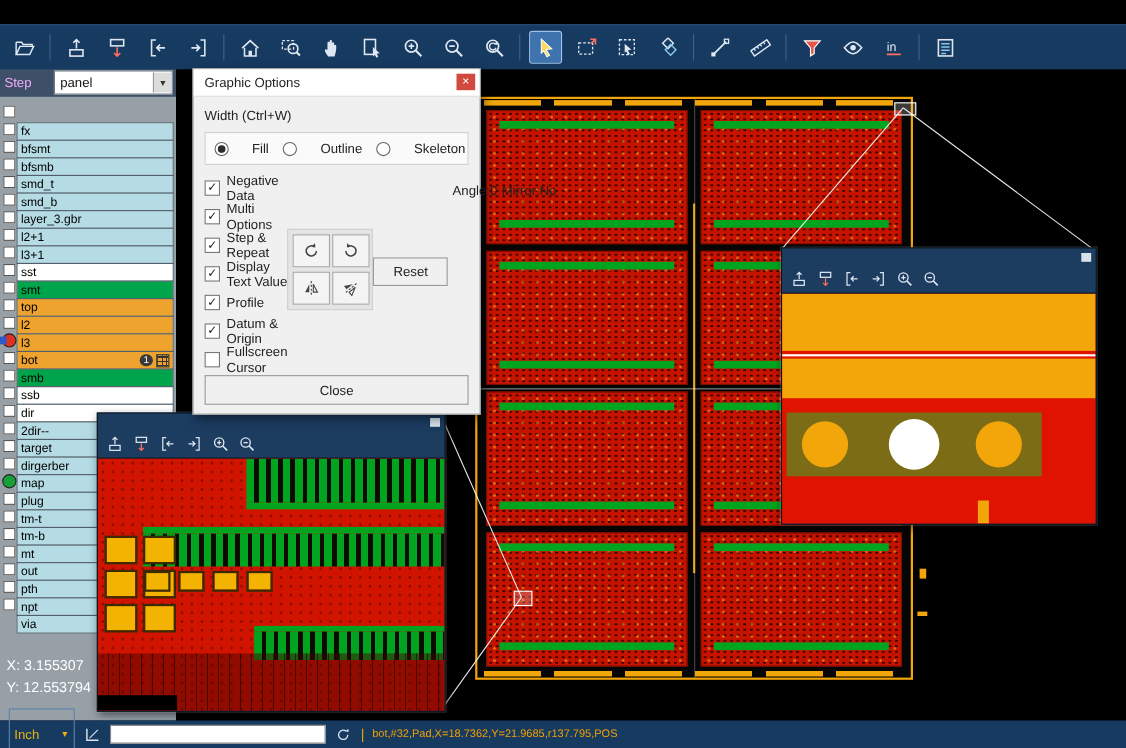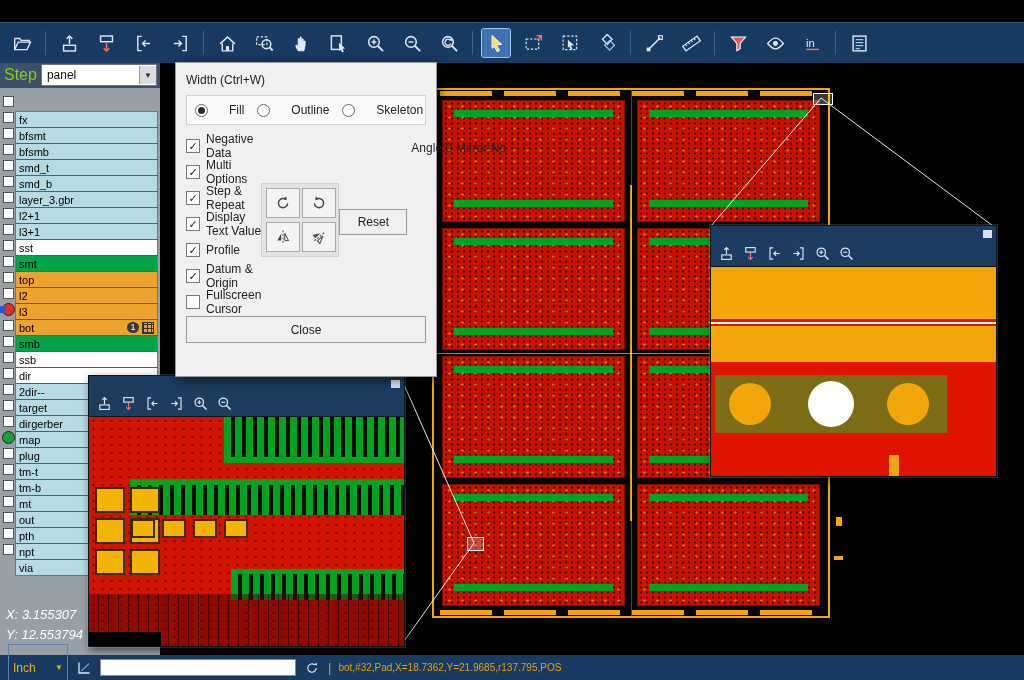--- a/index.html
+++ b/index.html
@@ -15,42 +15,42 @@
   .toolbar{position:absolute;top:22px;left:0;right:0;height:40px;background:#173a61;
     border-top:1px solid #2a4f78;display:flex;align-items:center;padding-left:8px;gap:9px;z-index:5;}
   .tbi{width:28px;height:28px;display:inline-flex;align-items:center;justify-content:center;border-radius:2px;flex:none;}
   .tbi svg{width:19px;height:19px;}
   .tbi.sel{background:#3e73ad;outline:1px solid #9cc4ea;}
   .tbsep{width:1px;height:24px;background:#3c628c;flex:none;}
 
   
   .leftpanel{position:absolute;top:62px;left:0;width:160px;bottom:25px;background:#97a0a7;z-index:2;}
   .steprow{height:26px;background:#3d5068;display:flex;align-items:center;padding:0 3px 0 4px;}
-  .step-label{color:#84cc16;font-size:16px;margin-right:4px;}
+  .step-label{color:#f0abfc;font-size:12px;margin-right:20px;}
   .step-combo{flex:1;height:20px;background:#fff;border:1px solid #6d777f;font-size:12px;color:#111;
     display:flex;align-items:center;justify-content:space-between;padding-left:5px;}
   .step-arrow{width:16px;height:18px;background:#dcdcdc;border-left:1px solid #999;display:flex;
     align-items:center;justify-content:center;font-size:8px;color:#333;}
   .layer-list{margin-top:6px;}
   .lrow{display:flex;align-items:center;height:15px;margin-bottom:1px;}
   .gut{width:16px;display:flex;align-items:center;justify-content:center;position:relative;flex:none;}
   .cb{width:9px;height:9px;background:#fff;border:1px solid #555;}
   .dot{width:11px;height:11px;border-radius:50%;border:1px solid #222;}
   .dot.red{background:#e03020;}
   .dot.green{background:#18a038;}
   .sq-blue{position:absolute;left:-1px;width:7px;height:7px;background:#2f58c8;}
   .lname{flex:1;height:15px;font-size:11px;color:#000;display:flex;align-items:center;gap:3px;
     padding-left:3px;outline:1px solid rgba(30,50,60,.35);margin-right:3px;margin-top:36px;}
   .c-blue{background:#b5dbe4;} .c-white{background:#fff;} .c-green{background:#00a44a;} .c-orange{background:#eea32e;}
   .badge{margin-left:auto;background:#3a3a3a;color:#fff;font-size:9px;min-width:12px;height:11px;
     border-radius:6px;text-align:center;line-height:11px;}
   .grid-ico{width:10px;height:10px;margin-right:3px;border:1px solid #333;
     background-image:repeating-linear-gradient(0deg,#333 0 1px,transparent 1px 4px),
                      repeating-linear-gradient(90deg,#333 0 1px,transparent 1px 4px);}
-  .coords{position:absolute;left:6px;bottom:10px;color:#fff;font-size:13px;line-height:20px;font-style:italic;}
+  .coords{position:absolute;left:6px;bottom:20px;color:#fff;font-size:13px;line-height:20px;}
 
   
   .canvas{position:absolute;left:160px;top:62px;right:0;bottom:25px;background:#000;z-index:1;overflow:hidden;}
   .pcb{position:absolute;left:272px;top:26px;width:398px;height:530px;border:2px solid #f2a60a;
     background:#050505;box-sizing:border-box;}
   .pcb::before,.pcb::after{content:'';position:absolute;left:6px;right:6px;height:5px;
     background:repeating-linear-gradient(90deg,#f2a60a 0 52px,transparent 52px 64px);}
   .pcb::before{top:1px;} .pcb::after{bottom:1px;}
   .boards{position:absolute;left:8px;right:8px;top:10px;bottom:10px;display:grid;
     grid-template-columns:1fr 1fr;grid-template-rows:repeat(4,1fr);gap:6px 12px;}
@@ -644,20 +644,24 @@
       <div class="m2-olive">
         <i class="m2-c1"></i>
         <i class="m2-c2"></i>
         <i class="m2-c3"></i>
       </div>
       <div class="m2-notch"></div>
     </div>
   </div>
 
   <div class="dialog">
+    <div class="dlg-title">
+      <span>Graphic Options</span>
+      <span class="dlg-close">×</span>
+    </div>
     <div class="dlg-body">
       <div class="width-label">Width (Ctrl+W)</div>
       <div class="radio-box">
           <span class="radio">
             <span class="rdot on"></span>
             <span class="rlbl">Fill</span>
           </span>
           <span class="radio">
             <span class="rdot"></span>
             <span class="rlbl">Outline</span>

